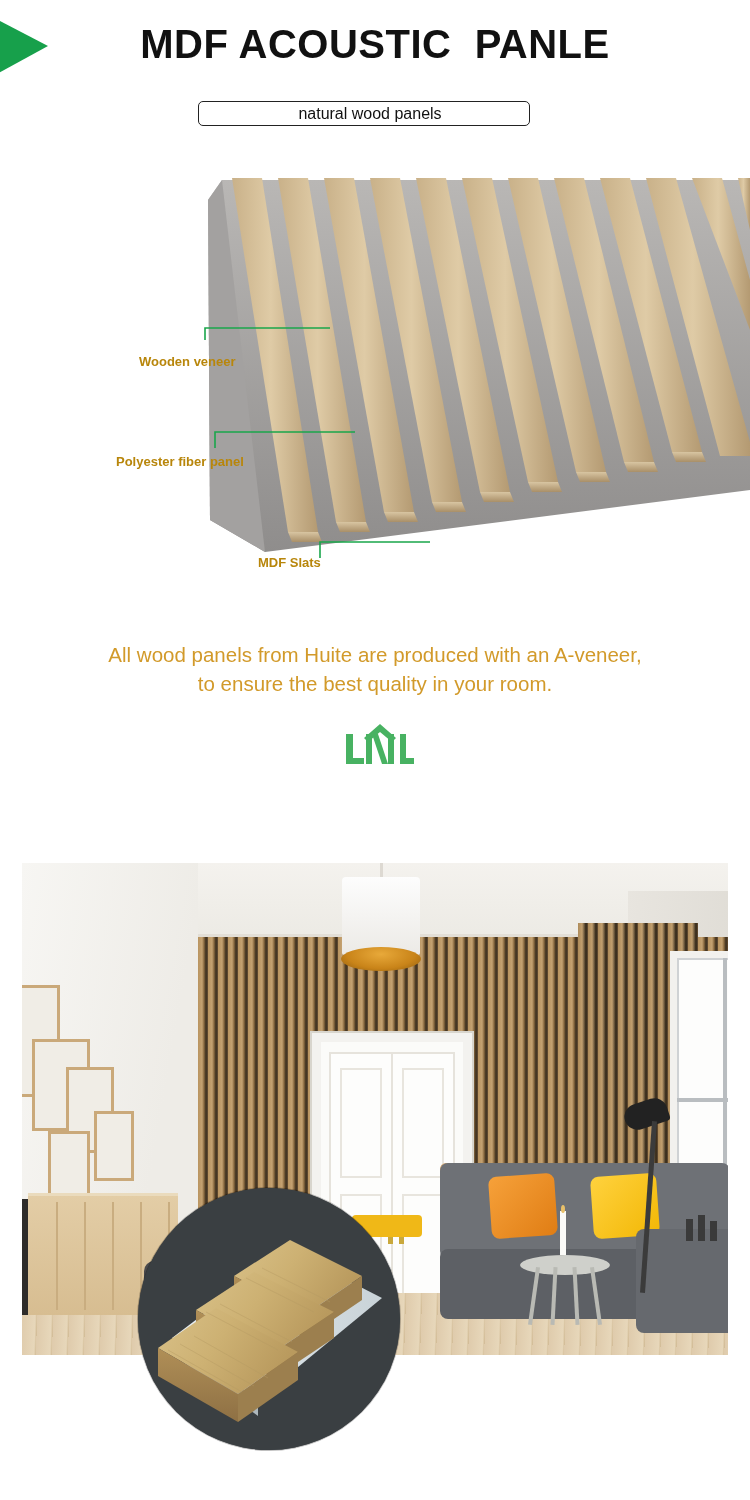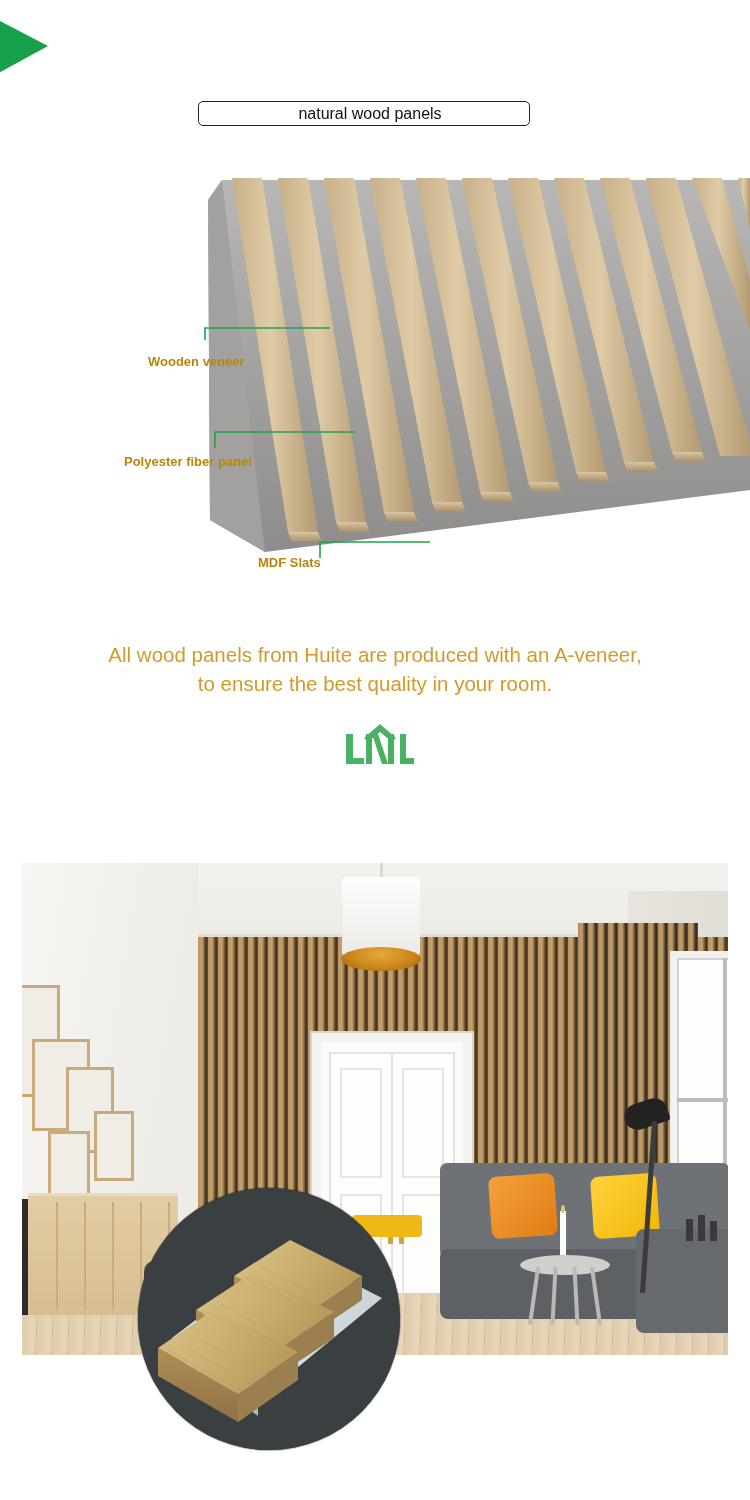--- a/index.html
+++ b/index.html
@@ -35,22 +35,22 @@
     padding-left:12px;
   }
   .subtitle-box span { font-size:16px; color:#111; }
 
   
   .panel-art { position:absolute; left:0; top:160px; width:750px; height:440px; }
   .panel-art svg { display:block; }
 
   
   .callout { position:absolute; color:#b8860b; font-weight:700; white-space:nowrap; }
-  .c1 { left:148px; top:354px; font-size:13px; }
-  .c2 { left:124px; top:454px; font-size:13px; }
+  .c1 { left:139px; top:354px; font-size:13px; }
+  .c2 { left:116px; top:454px; font-size:13px; }
   .c3 { left:258px; top:555px; font-size:13px; }
 
   
   .para { position:absolute; color:#d29a2a; font-weight:400; line-height:1.42; white-space:pre-line; }
   .para1 { left:0; top:640px; width:750px; text-align:center; font-size:20.5px; }
   .para2 { left:32px; top:742px; width:718px; text-align:left; font-size:19.5px; }
 
   .watermark {
     position:absolute; left:344px; top:724px; width:72px; height:46px;
     opacity:0.95; pointer-events:none;
@@ -152,20 +152,21 @@
     box-shadow:0 0 0 1px rgba(0,0,0,0.25);
   }
   .inset svg{ display:block; }
 </style>
 </head>
 <body>
 
 <div class="page">
 
   <div class="green-arrow"></div>
+  <div class="title">MDF ACOUSTIC  PANLE</div>
   <div class="subtitle-box">
     <span>natural wood panels</span>
   </div>
 
   <div class="panel-art">
     <svg width="750" height="440" viewBox="0 0 750 440">
       <defs>
         <linearGradient id="slatG" x1="0" y1="0" x2="1" y2="0">
           <stop offset="0" stop-color="#c9b189"></stop>
           <stop offset="0.45" stop-color="#dfcba6"></stop>

